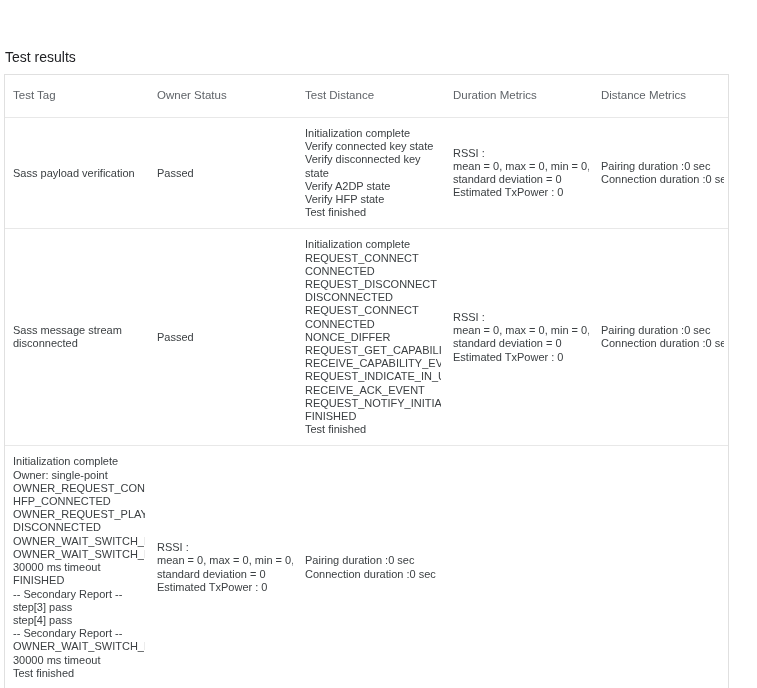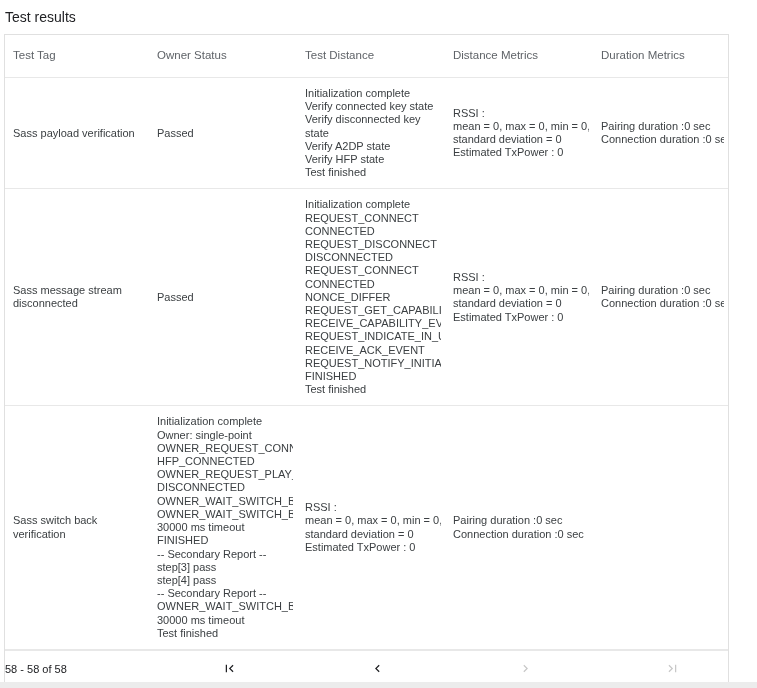--- a/index.html
+++ b/index.html
@@ -6,21 +6,21 @@
   html, body { background: #ffffff; }
   body {
     width: 757px; height: 688px;
     font-family: "Liberation Sans", sans-serif;
     color: #3c4043;
     overflow: hidden;
   }
   .page { width: 757px; height: 688px; position: relative; background: #ffffff; }
   .page-title {
     font-size: 14px; color: #202124;
-    padding: 9px 0 0 5px; height: 34px;
+    padding: 9px 0 0 5px; height: 34px; margin-top: 40px;
   }
   .table {
     margin-left: 4px; margin-right: 28px;
     border: 1px solid #e0e0e0;
     background: #ffffff;
   }
   .row {
     display: grid;
     grid-template-columns: 144px 148px 148px 148px 1fr;
     border-bottom: 1px solid #e8e8e8;
@@ -64,22 +64,22 @@
 <div class="page">
 
   <div class="page-title">Test results</div>
 
   <div class="table">
 
     <div class="row thead">
       <div class="cell">Test Tag</div>
       <div class="cell">Owner Status</div>
       <div class="cell">Test Distance</div>
+      <div class="cell">Duration Metrics</div>
       <div class="cell">Distance Metrics</div>
-      <div class="cell">Duration Metrics</div>
     </div>
 
     <div class="row">
       <div class="cell">
           <span class="wrap">Sass payload verification</span>
         </div>
       <div class="cell">
           <span>Passed</span>
         </div>
       <div class="cell">
@@ -133,23 +133,20 @@
 standard deviation = 0
 Estimated TxPower : 0</span>
         </div>
       <div class="cell">
           <span class="pre">Pairing duration :0 sec
 Connection duration :0 sec</span>
         </div>
     </div>
 
     <div class="row">
-      <div class="cell">
-          <span class="wrap">Sass switch back verification</span>
-        </div>
       <div class="cell">
           <span class="pre">Initialization complete
 Owner: single-point
 OWNER_REQUEST_CONNECT
 HFP_CONNECTED
 OWNER_REQUEST_PLAY_MED
 DISCONNECTED
 OWNER_WAIT_SWITCH_BACK
 OWNER_WAIT_SWITCH_BACK
 30000 ms timeout

